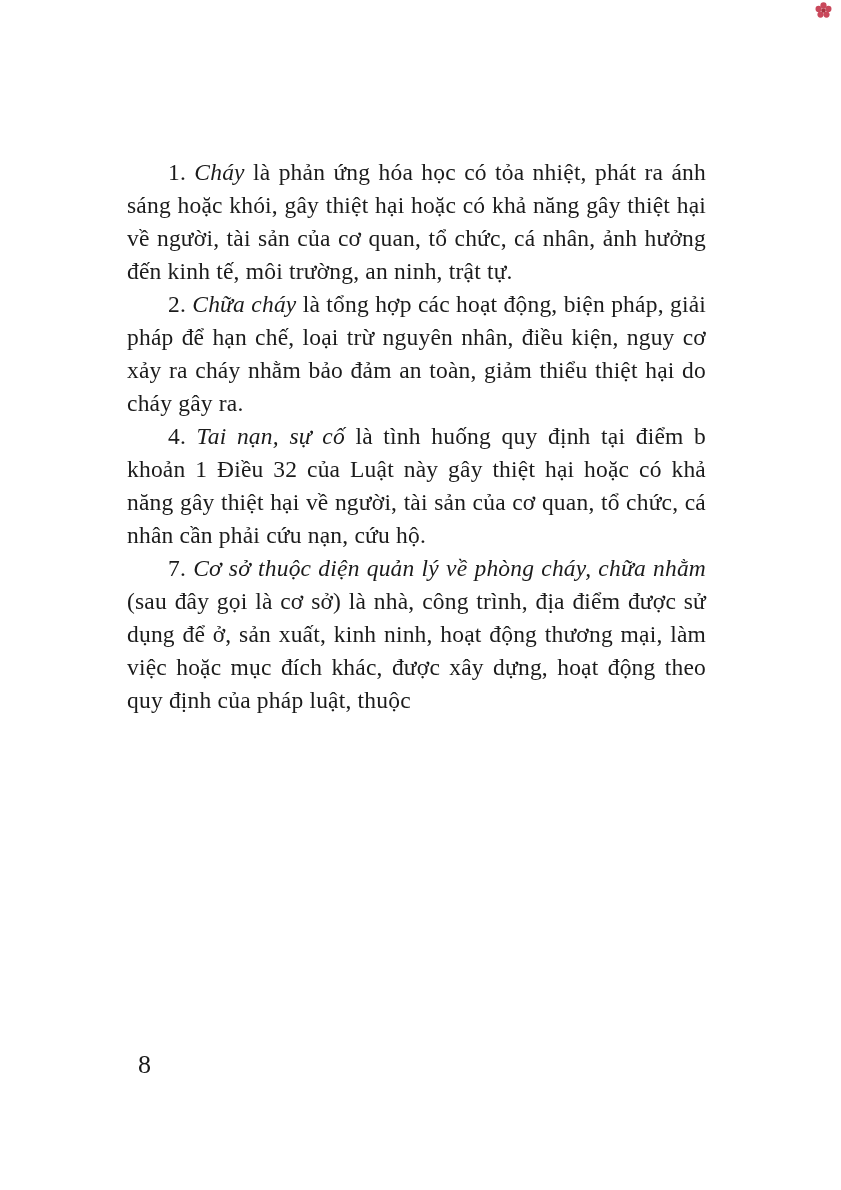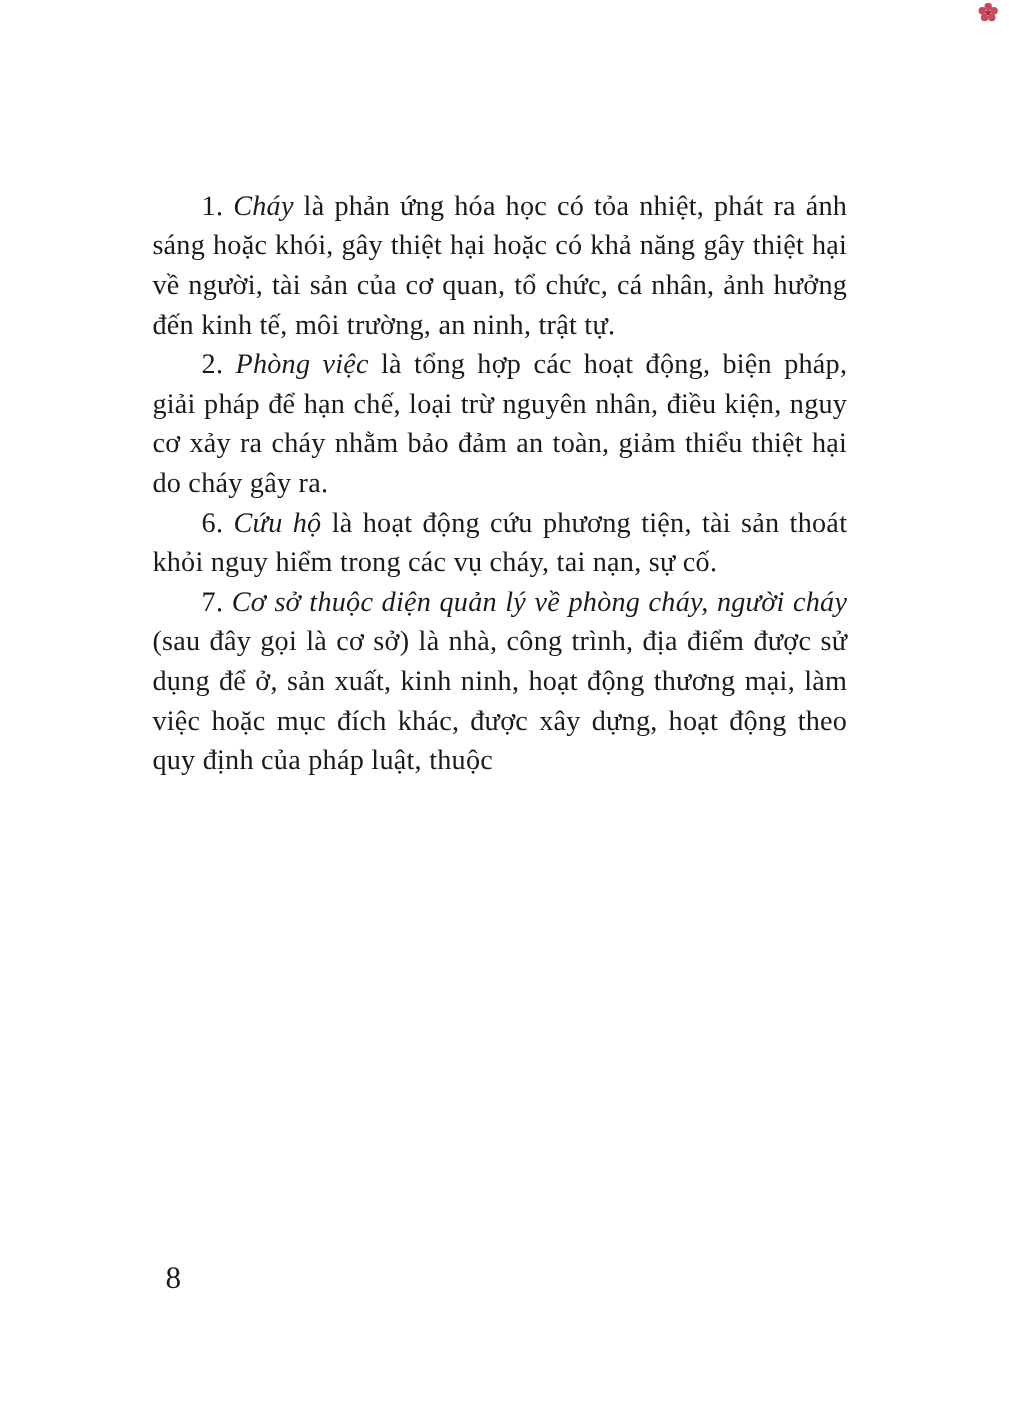--- a/index.html
+++ b/index.html
@@ -63,24 +63,24 @@
       <circle cx="3.6" cy="6.9" r="3.1"></circle>
     </g>
     <circle cx="8.5" cy="8.5" r="2.2" fill="#a93341"></circle>
   </svg>
 </span>
 
 <div class="text-block">
 
   <p><span>1. </span><span class="term">Cháy</span><span> là phản ứng hóa học có tỏa nhiệt, phát ra ánh sáng hoặc khói, gây thiệt hại hoặc có khả năng gây thiệt hại về người, tài sản của cơ quan, tổ chức, cá nhân, ảnh hưởng đến kinh tế, môi trường, an ninh, trật tự.</span></p>
 
-  <p><span>2. </span><span class="term">Phòng việc</span><span> là tổng hợp các hoạt động, biện pháp, giải pháp để hạn chế, loại trừ nguyên nhân, điều kiện, nguy cơ xảy ra cháy nhằm bảo đảm an toàn, giảm thiểu thiệt hại do cháy gây ra.</span></p>
+  <p><span>2. </span><span class="term">Chữa cháy</span><span> là tổng hợp các hoạt động, biện pháp, giải pháp để hạn chế, loại trừ nguyên nhân, điều kiện, nguy cơ xảy ra cháy nhằm bảo đảm an toàn, giảm thiểu thiệt hại do cháy gây ra.</span></p>
+
+
+  <p><span>4. </span><span class="term">Tai nạn, sự cố</span><span> là tình huống quy định tại điểm b khoản 1 Điều 32 của Luật này gây thiệt hại hoặc có khả năng gây thiệt hại về người, tài sản của cơ quan, tổ chức, cá nhân cần phải cứu nạn, cứu hộ.</span></p>
 
 
 
-
-  <p><span>6. </span><span class="term">Cứu hộ</span><span> là hoạt động cứu phương tiện, tài sản thoát khỏi nguy hiểm trong các vụ cháy, tai nạn, sự cố.</span></p>
-
-  <p><span>7. </span><span class="term">Cơ sở thuộc diện quản lý về phòng cháy, người cháy</span><span> (sau đây gọi là cơ sở) là nhà, công trình, địa điểm được sử dụng để ở, sản xuất, kinh ninh, hoạt động thương mại, làm việc hoặc mục đích khác, được xây dựng, hoạt động theo quy định của pháp luật, thuộc</span></p>
+  <p><span>7. </span><span class="term">Cơ sở thuộc diện quản lý về phòng cháy, chữa nhằm</span><span> (sau đây gọi là cơ sở) là nhà, công trình, địa điểm được sử dụng để ở, sản xuất, kinh ninh, hoạt động thương mại, làm việc hoặc mục đích khác, được xây dựng, hoạt động theo quy định của pháp luật, thuộc</span></p>
 
 </div>
 
 <div class="page-number">8</div>
 
 </body></html>

